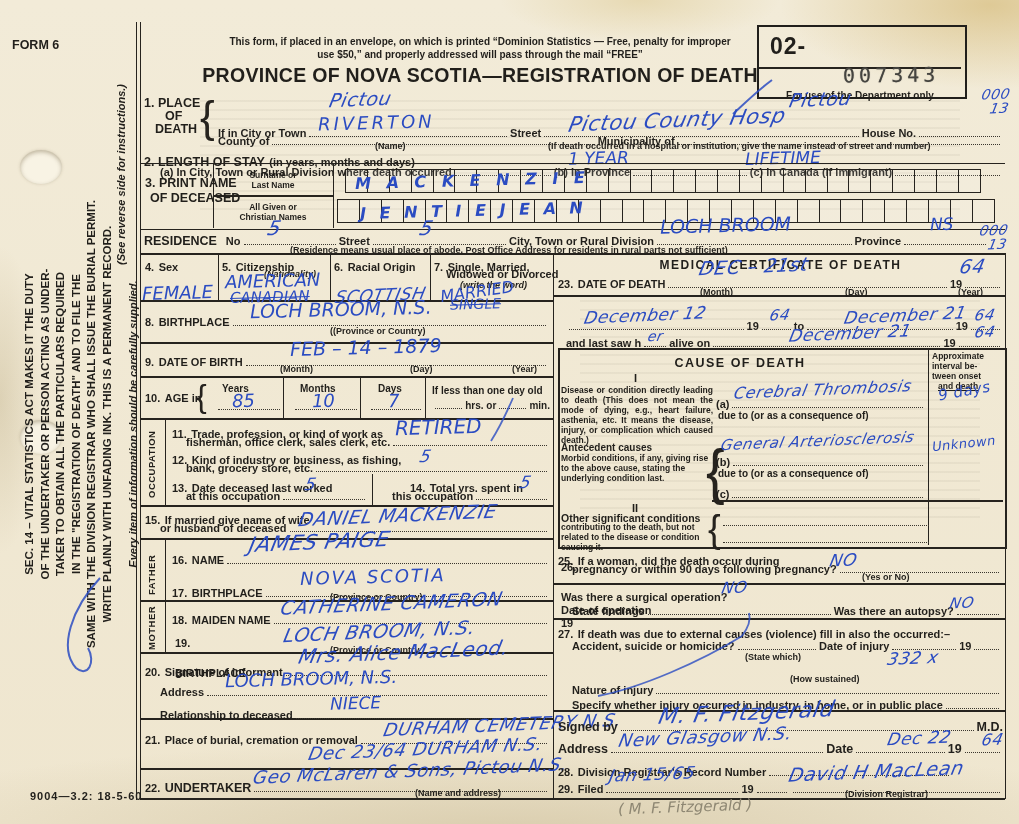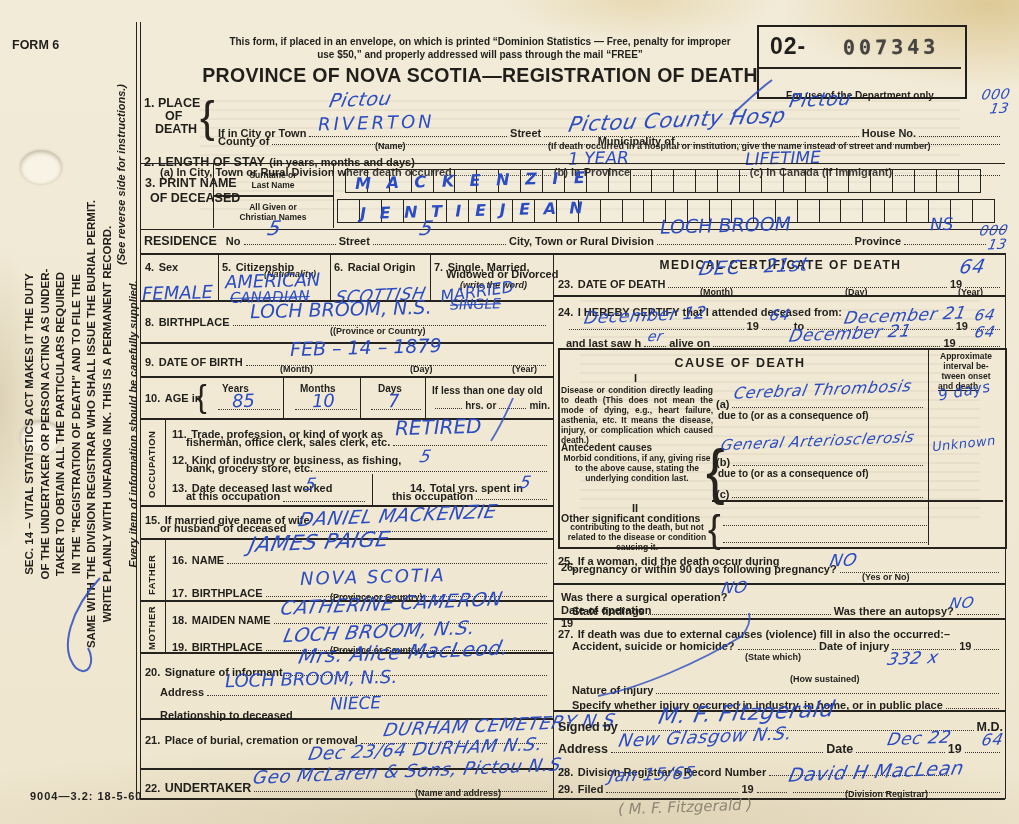--- a/index.html
+++ b/index.html
@@ -9,41 +9,41 @@
       radial-gradient(ellipse 200px 60px at 640px 0px, rgba(210,184,110,.35), rgba(210,184,110,0) 70%),
       radial-gradient(ellipse 60px 220px at 0px 400px, rgba(160,140,90,.25), rgba(160,140,90,0) 70%),
       radial-gradient(ellipse 900px 120px at 510px 830px, rgba(170,150,100,.30), rgba(170,150,100,0) 75%),
       linear-gradient(#f2ebd8,#efe6cf);
     font-family:"Liberation Sans",sans-serif;color:#211f1b;}
   .abs{position:absolute;}
   .row{position:absolute;display:flex;align-items:baseline;white-space:nowrap;}
   .l{font-weight:bold;font-size:11px;}
   .l10{font-weight:bold;font-size:10px;}
   .l9{font-weight:bold;font-size:9px;}
-  .l8{font-weight:bold;font-size:8.5px;text-align:center;}
+  .l8{font-weight:bold;font-size:8.5px;}
   .l12{font-weight:bold;font-size:12.5px;}
   .dots{flex:1;border-bottom:1.6px dotted #3a362e;height:3px;margin:0 3px;}
   .dotw{display:inline-block;border-bottom:1.6px dotted #3a362e;height:3px;margin:0 3px;}
   .hline{position:absolute;background:#26231e;height:1.6px;}
   .hlineh{position:absolute;background:#26231e;height:2.4px;}
   .vline{position:absolute;background:#26231e;width:1.4px;}
   .hw{position:absolute;font-family:"DejaVu Sans",sans-serif;font-style:italic;color:#2b4cc2;
       white-space:nowrap;transform:rotate(-1.5deg);}
   .cur{transform:skewX(-14deg) rotate(-2.5deg);letter-spacing:.5px;}
   .struck{text-decoration:line-through;}
   .vert{position:absolute;writing-mode:vertical-rl;transform:rotate(180deg);
         font-weight:bold;font-size:9.5px;letter-spacing:.5px;}
   .comb{position:absolute;display:flex;}
   .comb .cell{width:20.9px;height:22px;border:1.2px solid #26231e;border-left:none;background:rgba(255,255,255,.12);}
   .comb .cell:first-child{border-left:1.2px solid #26231e;}
   .hole{position:absolute;width:42px;height:34px;border-radius:50%;
         background:#f8f3e4;box-shadow:inset 0 2px 4px rgba(120,105,70,.45), 0 0 3px rgba(120,105,70,.25);}
   .brace{position:absolute;font-weight:normal;color:#26231e;}
   .pencil{position:absolute;font-family:"DejaVu Sans",sans-serif;font-style:italic;color:#8e8773;}
-  .stamp{font-family:"DejaVu Sans Mono",monospace;font-weight:bold;color:#454440;letter-spacing:4px;text-shadow:0 0 1px rgba(70,68,62,.6);}
+  .stamp{font-family:"DejaVu Sans Mono",monospace;font-weight:normal;color:#454440;letter-spacing:4px;text-shadow:0 0 1px rgba(70,68,62,.6);margin-top:28px;}
   .smudge{position:absolute;opacity:.06;background:repeating-linear-gradient(#55503f 0 2px,transparent 2px 9px);}
 </style>
 </head>
 <body>
 
 <div id="page">
 
   <div class="hole" style="left:20px;top:150px;"></div>
   <div class="hole" style="left:20px;top:420px;"></div>
   <div class="smudge" style="left:200px;top:100px;width:760px;height:110px;"></div>
@@ -195,20 +195,21 @@
     <span class="dots" style="flex:1.9;"></span>
     <span class="l">Province</span>
     <span class="dots" style="flex:.8;"></span>
   </div>
   <div class="hw cur" style="left:268px;top:216px;font-size:20px;">5</div>
   <div class="hw cur" style="left:420px;top:216px;font-size:20px;">5</div>
   <div class="hw" style="left:660px;top:214px;font-size:19px;">LOCH BROOM</div>
   <div class="hw" style="left:930px;top:214px;font-size:17px;">NS</div>
   <div class="hw cur" style="left:980px;top:222px;font-size:14px;">000</div>
   <div class="hw cur" style="left:988px;top:236px;font-size:14px;">13</div>
+  <div class="abs l9" style="left:290px;top:245px;">(Residence means usual place of abode. Post Office Address for residents in rural parts not sufficient)</div>
 
   <div class="vline" style="left:218px;top:253px;height:47px;"></div>
   <div class="vline" style="left:330px;top:253px;height:47px;"></div>
   <div class="vline" style="left:430px;top:253px;height:47px;"></div>
   <div class="hline" style="left:141px;top:300px;width:412px;"></div>
   <div class="row" style="left:145px;top:257px;"><span class="l">4.</span>&nbsp;<span class="l">Sex</span></div>
   <div class="row" style="left:222px;top:257px;"><span class="l">5.</span>&nbsp;<span class="l">Citizenship</span></div>
   <div class="abs l9" style="left:236px;top:269px;font-style:italic;margin-left:28px;">(Nationality)</div>
   <div class="row" style="left:334px;top:257px;"><span class="l">6.</span>&nbsp;<span class="l">Racial Origin</span></div>
   <div class="row" style="left:434px;top:257px;"><span class="l">7.</span>&nbsp;<span class="l">Single, Married,</span></div>
@@ -274,21 +275,21 @@
     </div>
   <div class="hw" style="left:395px;top:415px;font-size:20px;">RETIRED</div>
   <div class="row" style="left:172px;top:450px;"><span class="l">12.</span>&nbsp;<span class="l">Kind of industry or business, as fishing,</span></div>
   <div class="row" style="left:186px;top:462px;width:364px;">
       <span class="l">bank, grocery store, etc.</span>
       <span class="dots"></span>
     </div>
   <div class="hw cur" style="left:420px;top:446px;font-size:17px;">5</div>
   <div class="vline" style="left:372px;top:474px;height:31px;"></div>
   <div class="row" style="left:172px;top:478px;"><span class="l">13.</span>&nbsp;<span class="l">Date deceased last worked</span></div>
-  <div class="row" style="left:186px;top:490px;width:182px;align-items:flex-end;">
+  <div class="row" style="left:186px;top:490px;width:182px;">
       <span class="l">at this occupation</span>
       <span class="dots"></span>
     </div>
   <div class="hw cur" style="left:305px;top:474px;font-size:17px;">5</div>
   <div class="row" style="left:378px;top:478px;margin-left:32px;"><span class="l">14.</span>&nbsp;<span class="l">Total yrs. spent in</span></div>
   <div class="row" style="left:392px;top:490px;width:158px;">
       <span class="l">this occupation</span>
       <span class="dots"></span>
     </div>
   <div class="hw cur" style="left:520px;top:472px;font-size:17px;">5</div>
@@ -317,21 +318,21 @@
   <div class="abs l9" style="left:330px;top:592px;">(Province or Country)</div>
 
   <div class="hline" style="left:141px;top:652px;width:412px;"></div>
   <div class="vline" style="left:165px;top:600px;height:52px;"></div>
   <div class="vert" style="left:146px;top:604px;height:46px;">MOTHER</div>
   <div class="row" style="left:172px;top:610px;width:378px;">
     <span class="l">18.</span>&nbsp;
     <span class="l">MAIDEN NAME</span><span class="dots"></span>
   </div>
   <div class="hw cur" style="left:282px;top:592px;font-size:19px;">CATHERINE CAMERON</div>
-  <div class="row" style="left:172px;top:637px;width:378px;">
+  <div class="row" style="left:172px;top:637px;width:378px;flex-direction:column;">
     <span class="l">19.</span>&nbsp;
     <span class="l">BIRTHPLACE</span><span class="dots"></span>
   </div>
   <div class="hw cur" style="left:285px;top:620px;font-size:19px;">LOCH BROOM, N.S.</div>
   <div class="abs l9" style="left:330px;top:645px;">(Province or Country</div>
 
   <div class="hline" style="left:141px;top:718px;width:412px;"></div>
   <div class="row" style="left:145px;top:662px;width:405px;">
     <span class="l">20.</span>&nbsp;
     <span class="l">Signature of informant</span><span class="dots"></span>
@@ -371,24 +372,20 @@
     <span class="dots" style="flex:4;"></span>
     <span class="l">19</span>
     <span class="dots" style="flex:.5;"></span>
   </div>
   <div class="hw cur" style="left:700px;top:255px;font-size:19px;">DEC – 21st</div>
   <div class="hw cur" style="left:960px;top:255px;font-size:19px;">64</div>
   <div class="abs l9" style="left:700px;top:287px;">(Month)</div>
   <div class="abs l9" style="left:845px;top:287px;">(Day)</div>
   <div class="abs l9" style="left:958px;top:287px;">(Year)</div>
 
-  <div class="row" style="left:558px;top:302px;">
-    <span class="l">24.</span>&nbsp;
-    <span class="l">I HEREBY CERTIFY that I attended deceased from:</span>
-  </div>
   <div class="row" style="left:566px;top:320px;width:437px;">
     <span class="dots" style="flex:2.4;"></span>
     <span class="l">19</span>
     <span class="dots" style="flex:.4;"></span>
     <span class="l">to</span>
     <span class="dots" style="flex:2.0;"></span>
     <span class="l">19</span>
     <span class="dots" style="flex:.4;"></span>
   </div>
   <div class="hw cur" style="left:585px;top:305px;font-size:17px;">December 12</div>

